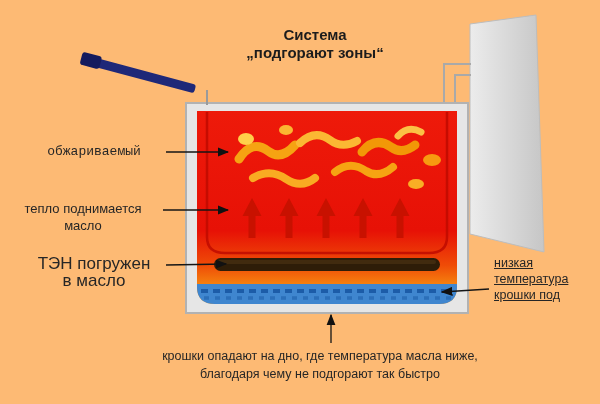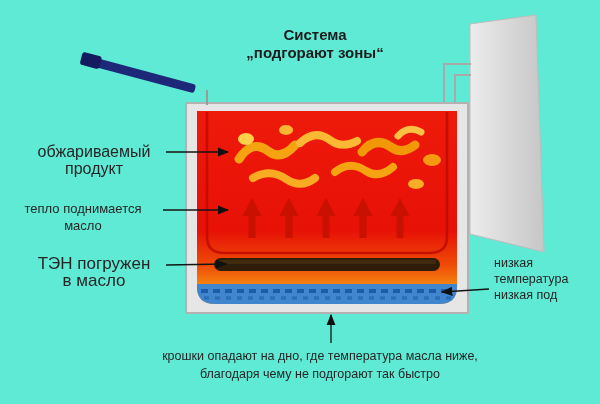--- a/index.html
+++ b/index.html
@@ -2,35 +2,35 @@
 <html><head>
 <meta charset="utf-8">
 <style>
   * { box-sizing: border-box; }
   html, body { margin: 0; padding: 0; background: #ffffff; }
   body { font-family: "Liberation Sans", sans-serif; }
   .stage {
     position: relative;
     width: 600px;
     height: 404px;
-    background: #5eead4;
+    background: #fdba74;
     overflow: hidden;
   }
   .stage svg { position: absolute; left: 0; top: 0; }
   .txt { position: absolute; color: #262626; }
   .txt span { display: block; }
   .title {
     left: 220px; top: 26px; width: 190px;
     text-align: center; font-weight: bold;
     font-size: 15px; line-height: 18px; color: #1c1c1c;
   }
-  .lbl-product { left: 25px; top: 143px; width: 138px; text-align: center; font-size: 16px; line-height: 17px; }
+  .lbl-product { left: 25px; top: 143px; width: 138px; text-align: center; font-size: 13px; line-height: 17px; font-family: Liberation Mono, monospace; }
   .lbl-heat    { left: 8px; top: 200px; width: 150px; text-align: center; font-size: 13px; line-height: 17px; }
   .lbl-heater  { left: 25px; top: 255px; width: 138px; text-align: center; font-size: 17px; line-height: 17px; }
-  .lbl-lowtemp { left: 494px; top: 255px; width: 102px; text-align: left; font-size: 12.5px; line-height: 16px; }
+  .lbl-lowtemp { left: 494px; top: 255px; width: 102px; text-align: left; font-size: 12.5px; line-height: 16px; text-decoration: underline; }
   .caption     { left: 110px; top: 348px; width: 420px; text-align: center; font-size: 12.5px; line-height: 17.5px; }
 </style>
 </head>
 <body>
 
 <div class="stage">
 
   <svg width="600" height="404" viewBox="0 0 600 404">
     <defs>
       <linearGradient id="oilGrad" x1="0" y1="0" x2="0" y2="1">
@@ -112,37 +112,36 @@
     </g>
   </svg>
 
   <div class="txt title">
     <span>Система</span>
     <span>„подгорают зоны“</span>
   </div>
 
   <div class="txt lbl-product">
     <span>обжариваемый</span>
-    <span>продукт</span>
   </div>
 
   <div class="txt lbl-heat">
     <span>тепло поднимается</span>
     <span>масло</span>
   </div>
 
   <div class="txt lbl-heater">
     <span>ТЭН погружен</span>
     <span>в масло</span>
   </div>
 
   <div class="txt lbl-lowtemp">
     <span>низкая</span>
     <span>температура</span>
-    <span>низкая под</span>
+    <span>крошки под</span>
   </div>
 
   <div class="txt caption">
     <span>крошки опадают на дно, где температура масла ниже,</span>
     <span>благодаря чему не подгорают так быстро</span>
   </div>
 
 </div>
 
 </body></html>

